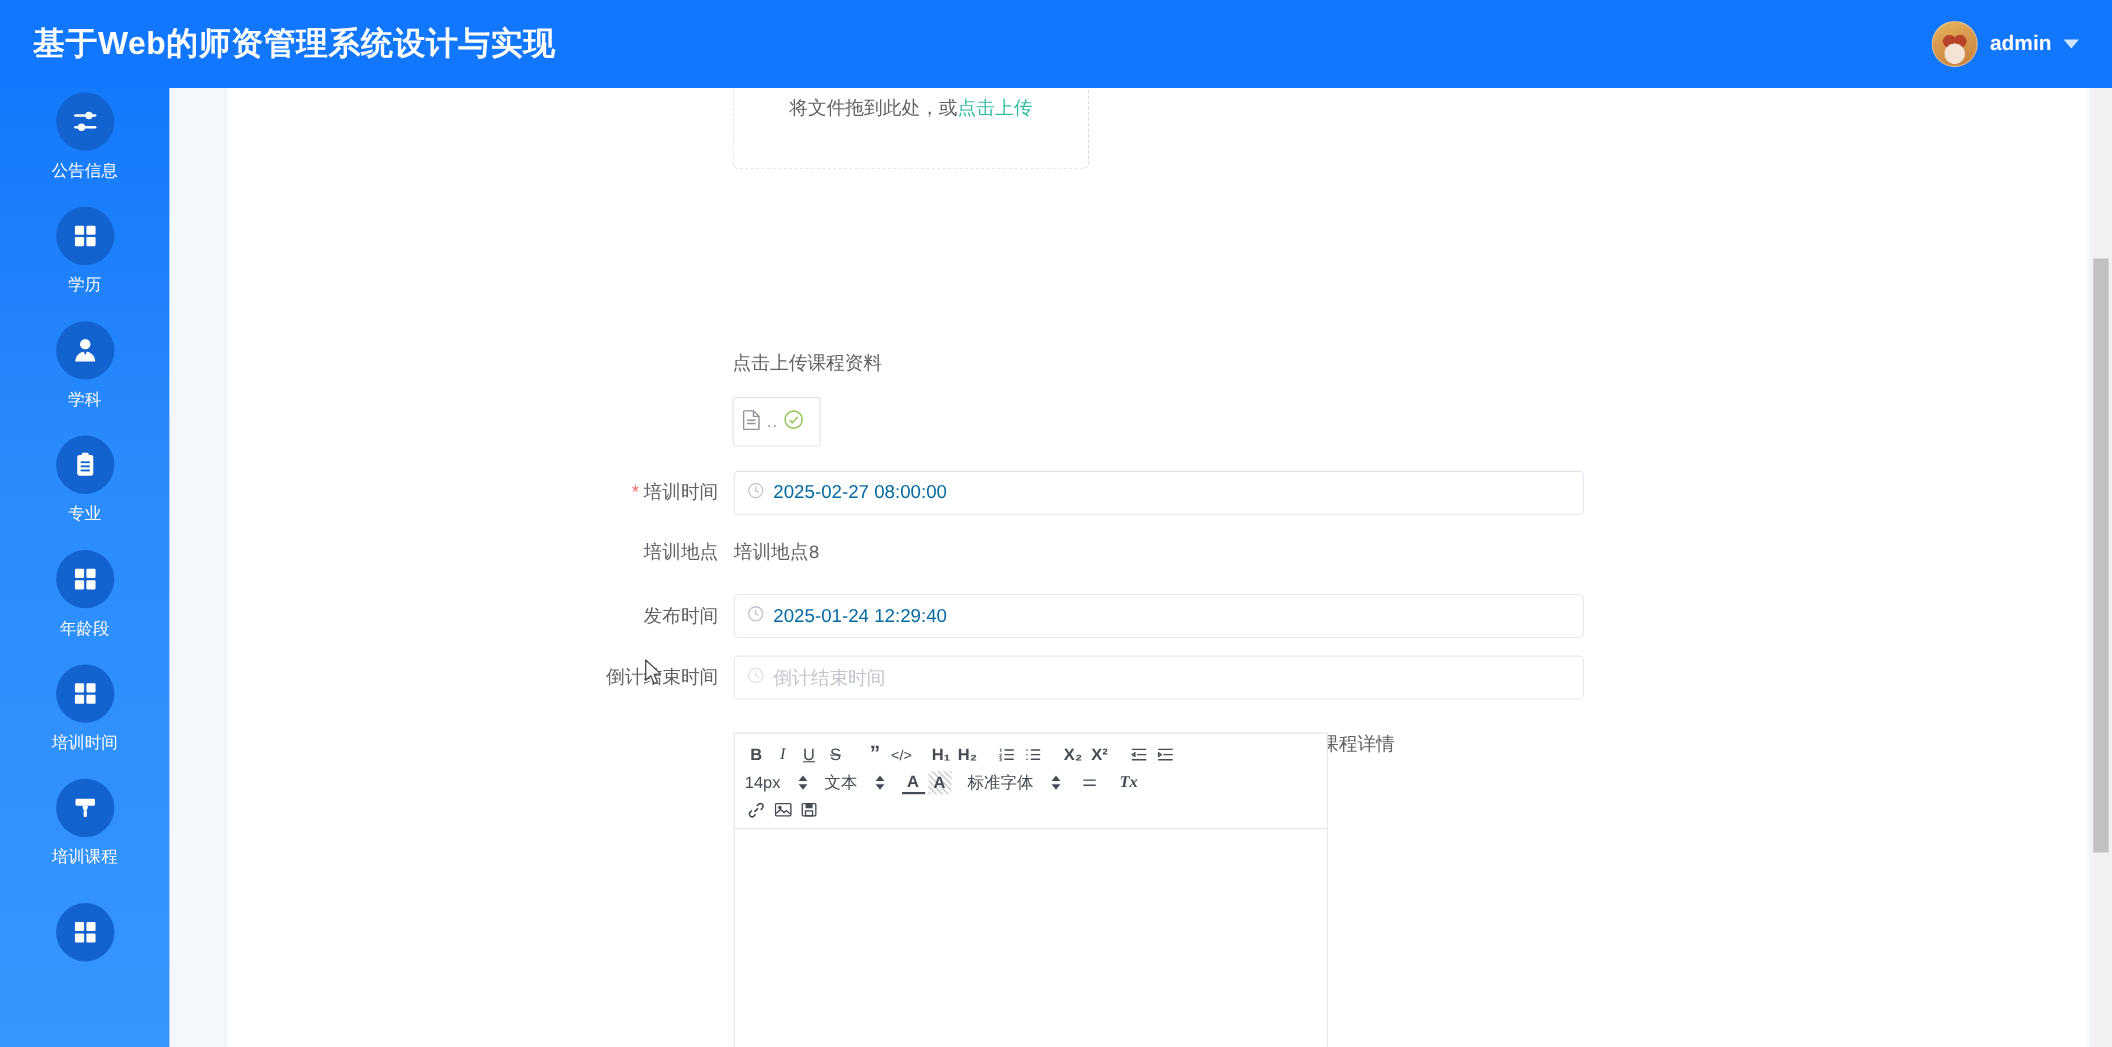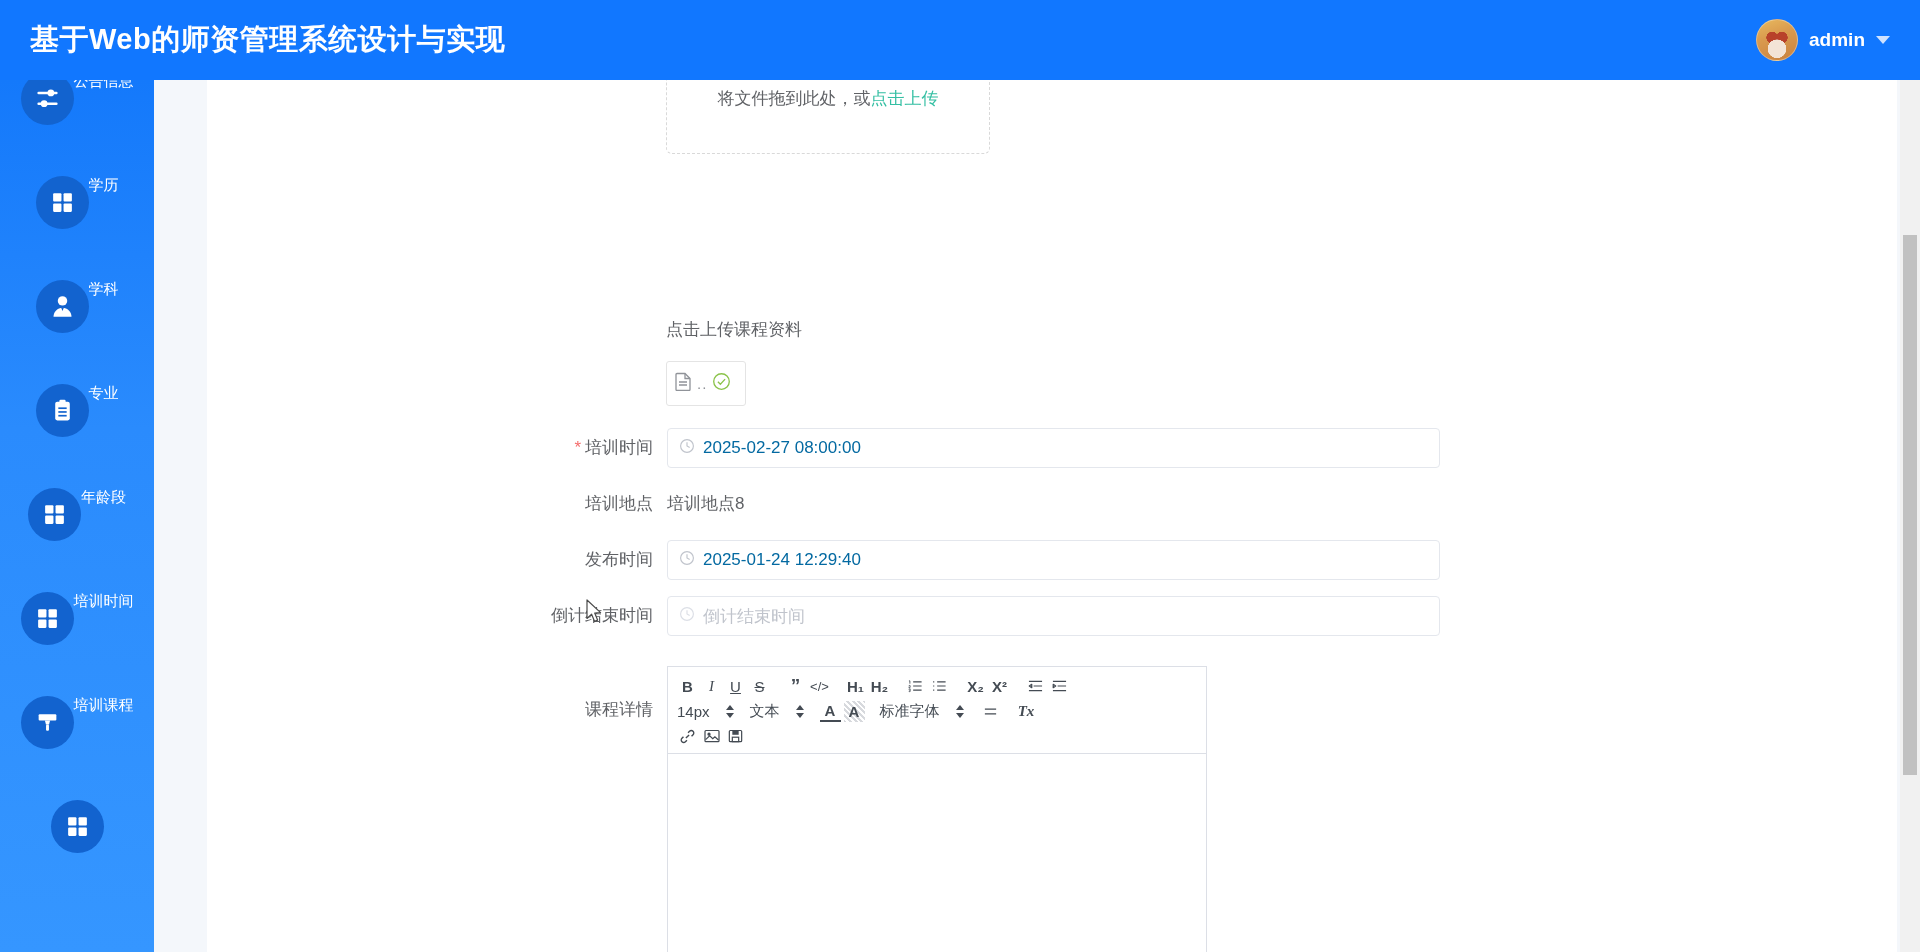--- a/index.html
+++ b/index.html
@@ -62,21 +62,22 @@
     z-index: 30;
   }
   .sidebar-inner {
     position: absolute; top: -8px; left: 0; width: 154px;
   }
   .nav-item {
     position: relative;
     width: 154px;
     height: 104px;
     display: flex;
-    flex-direction: row;
+    flex-direction: column;
+    align-items: center;
     justify-content: center;
     cursor: pointer;
   }
   .nav-icon {
     width: 53px; height: 53px; border-radius: 50%;
     background: #1263cf;
     display: flex; align-items: center; justify-content: center;
     margin-bottom: 9px;
   }
   .nav-icon svg { display: block; }
@@ -423,21 +424,21 @@
       <span class="clock-icon">
         <svg width="16" height="16" viewBox="0 0 18 18" fill="none" stroke="#c0c4cc" stroke-width="1.3">
           <circle cx="9" cy="9" r="7.2"></circle>
             <path d="M9 4.8V9l3 1.8"></path>
         </svg>
       </span>
       <span class="val">2025-02-27 08:00:00</span>
     </div>
   </div>
 
-  <div class="form-row" style="top:404px;">
+  <div class="form-row" style="top:404px;font-family:Liberation Mono, monospace;">
     <div class="form-label"><span>培训地点</span></div>
     <div class="plain-text">培训地点8</div>
   </div>
 
   <div class="form-row" style="top:460px;">
     <div class="form-label"><span>发布时间</span></div>
     <div class="form-control">
       <span class="clock-icon">
         <svg width="16" height="16" viewBox="0 0 18 18" fill="none" stroke="#c0c4cc" stroke-width="1.3">
           <circle cx="9" cy="9" r="7.2"></circle>
@@ -454,21 +455,21 @@
       <span class="clock-icon">
         <svg width="16" height="16" viewBox="0 0 18 18" fill="none" stroke="#dcdfe6" stroke-width="1.3">
           <circle cx="9" cy="9" r="7.2"></circle>
             <path d="M9 4.8V9l3 1.8"></path>
         </svg>
       </span>
       <span class="val placeholder">倒计结束时间</span>
     </div>
   </div>
 
-  <div class="form-row" style="top:610px;">
+  <div class="form-row" style="top:577px;justify-content:center;">
     <div class="form-label"><span>课程详情</span></div>
   </div>
 
   <div class="editor-wrap" style="top:586px;">
     <div class="editor-toolbar">
 
       <div class="tb-row">
         <span class="tb-btn" style="font-weight:bold;">B</span>
         <span class="tb-btn" style="font-style:italic;font-family:'Liberation Serif',serif;">I</span>
         <span class="tb-btn" style="text-decoration:underline;">U</span>

